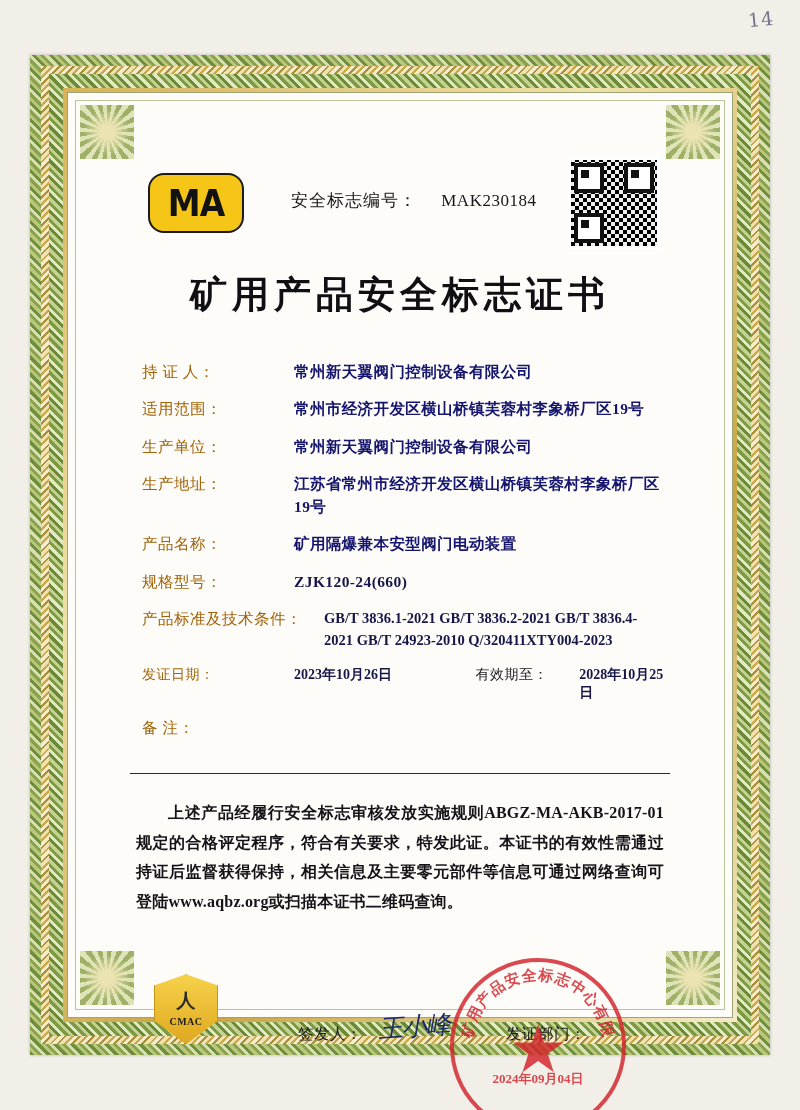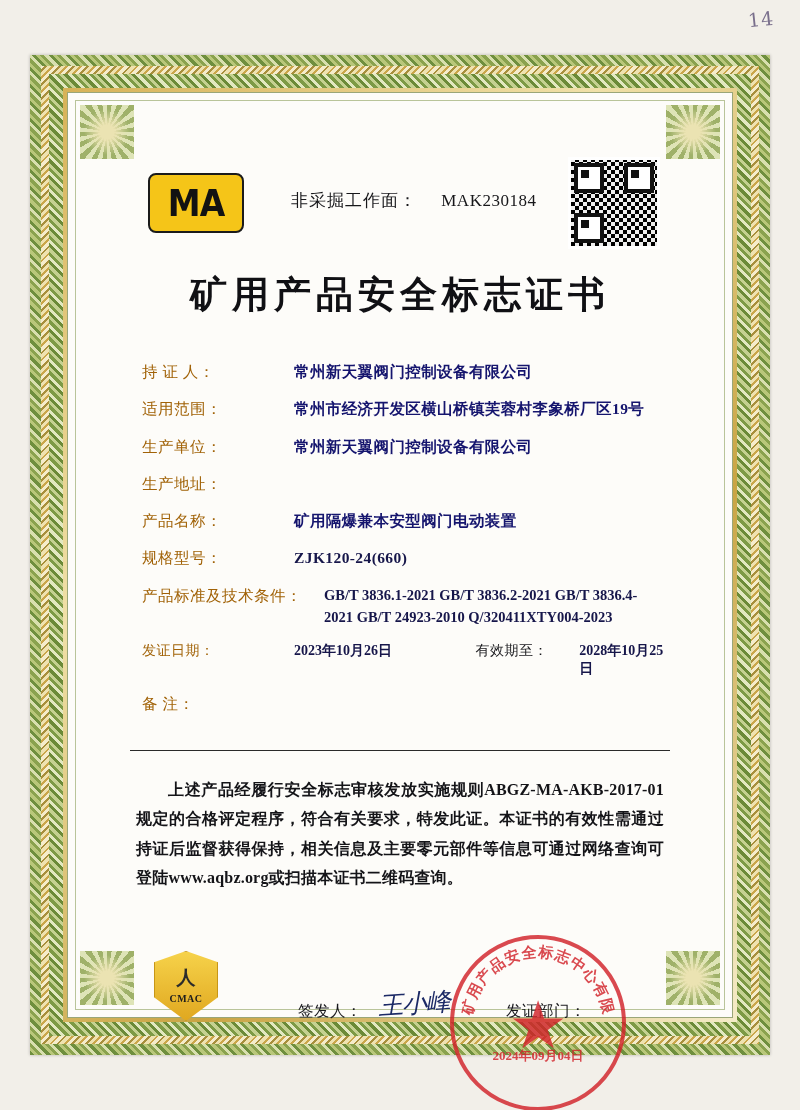--- a/index.html
+++ b/index.html
@@ -116,21 +116,21 @@
     position: relative;
     height: 105px;
   }
   .ma-logo {
     position: absolute;
     left: 22px;
     top: 22px;
     width: 92px;
     height: 56px;
     background: #f5c518;
-    border-radius: 8px;
+    border-radius: 16px;
     border: 2px solid #1b1b1b;
     display: flex;
     align-items: center;
     justify-content: center;
   }
   .ma-logo span {
     font-family: "DejaVu Sans", sans-serif;
     font-weight: bold;
     font-size: 33px;
     color: #121212;
@@ -404,21 +404,21 @@
     <div class="corner br"></div>
 
     <div class="content">
 
       <div class="header">
         <div class="ma-logo">
           <span>MA</span>
         </div>
 
         <div class="cert-no-row">
-          <span class="cert-no-label">非采掘工作面：</span>
+          <span class="cert-no-label">安全标志编号：</span>
           <span class="cert-no-value">MAK230184</span>
         </div>
 
         <div class="qr">
           <div class="qr-eye a">
               <i></i>
             </div>
           <div class="qr-eye b">
               <i></i>
             </div>
@@ -442,20 +442,21 @@
           <div class="field-value">常州市经济开发区横山桥镇芙蓉村李象桥厂区19号</div>
         </div>
 
         <div class="field-row">
           <div class="field-label">生产单位：</div>
           <div class="field-value">常州新天翼阀门控制设备有限公司</div>
         </div>
 
         <div class="field-row">
           <div class="field-label">生产地址：</div>
+          <div class="field-value">江苏省常州市经济开发区横山桥镇芙蓉村李象桥厂区19号</div>
         </div>
 
         <div class="field-row">
           <div class="field-label">产品名称：</div>
           <div class="field-value">矿用隔爆兼本安型阀门电动装置</div>
         </div>
 
         <div class="field-row">
           <div class="field-label">规格型号：</div>
           <div class="field-value mono">ZJK120-24(660)</div>

